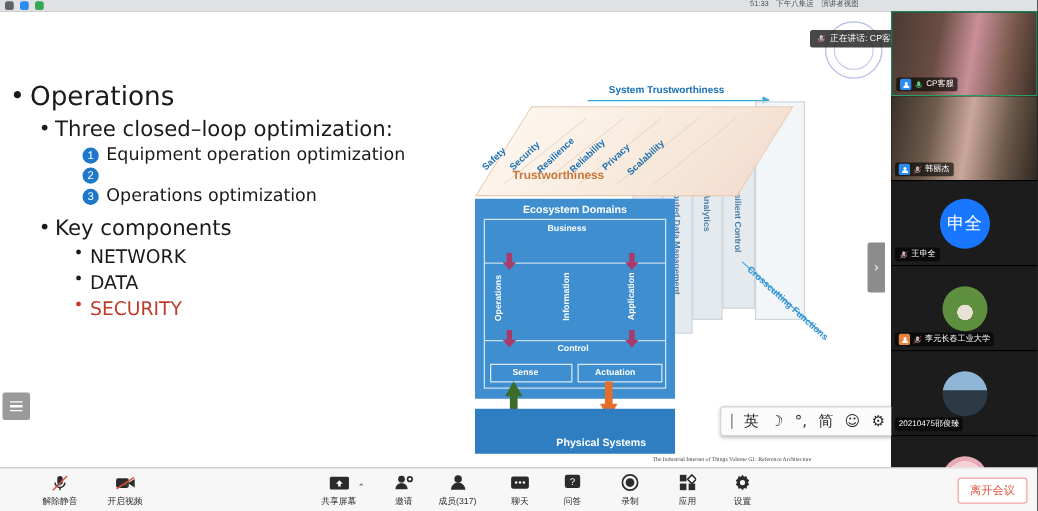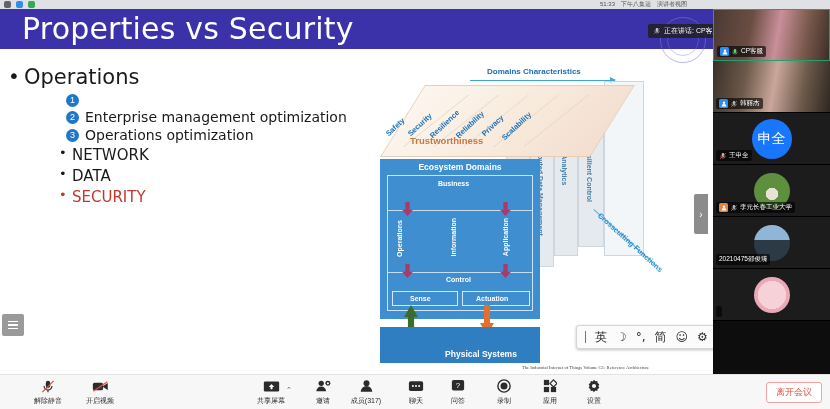--- a/index.html
+++ b/index.html
@@ -124,21 +124,21 @@
   .ime { position:absolute; left:576px; top:316px; height:24px;
     background:#fbfbfb; border:1px solid #d5d5d5; border-radius:3px;
     display:flex; align-items:center; gap:9px; padding:0 8px; z-index:8;
     box-shadow:0 1px 3px rgba(0,0,0,.25); }
   .ime span { font-size:12px; color:#2b2b2b; font-family:"DejaVu Sans",sans-serif; }
   .ime .bar { width:1px; height:12px; background:#777; }
 
   
   .rail { position:absolute; left:713px; top:9px; width:117px; height:365px;
     background:#0d0d0d; }
-  .tile { position:relative; width:117px; height:52px; background:#1c1c1c;
+  .tile { position:relative; width:117px; height:68px; background:#1c1c1c;
     border-bottom:1px solid #000; overflow:hidden; }
   .tile.active { border:1.5px solid #25a06a; }
   .tile .room { position:absolute; inset:0; }
   .name-tag { position:absolute; left:3px; bottom:3px; height:11px;
     background:rgba(0,0,0,.62); border-radius:2px; display:flex; align-items:center;
     gap:2px; padding:0 3px; max-width:108px; }
   .name-tag .nm { font-size:6.5px; color:#fff; white-space:nowrap; overflow:hidden; }
   .vicon { width:9px; height:9px; background:#2d8cf0; border-radius:1.5px;
     display:flex; align-items:center; justify-content:center; flex:none; }
   .vicon.org { background:#e8833a; }
@@ -177,47 +177,46 @@
     </div>
     <div class="tabstrip">
       <span>51:33</span>
       <span>下午八集运</span>
       <span>演讲者视图</span>
     </div>
   </div>
 
   <div class="stage">
 
-    <div class="title-band">
-      <div class="title">Properties vs Security</div>
-    </div>
 
     <div class="bullets">
       <div class="b1">Operations</div>
+      <div class="b2">Three closed–loop optimization:</div>
 
       <div class="num-row">
         <div class="numdot">1</div>
+        <div>Equipment operation optimization</div>
       </div>
       <div class="num-row">
         <div class="numdot">2</div>
-        <div>Enterprise management optimization</div>
       </div>
       <div class="num-row">
         <div class="numdot">3</div>
         <div>Operations optimization</div>
       </div>
 
+      <div class="b2" style="margin-top:8px">Key components</div>
       <div class="b3">NETWORK</div>
       <div class="b3">DATA</div>
       <div class="b3 red">SECURITY</div>
     </div>
 
     <div class="diagram">
 
-      <div class="sys-char">Domains Characteristics</div>
+      <div class="sys-char">System Trustworthiness</div>
       <div class="sys-arrow"></div>
 
       <div class="vpanel" style="left:206px;top:38px;width:26px;height:150px;"></div>
       <div class="vlab" style="left:214px;top:45px;">Intelligent &amp; Resilient Control</div>
 
       <div class="vpanel" style="left:182px;top:55px;width:24px;height:142px;"></div>
       <div class="vlab" style="left:189px;top:62px;">Industrial Analytics</div>
 
       <div class="vpanel" style="left:158px;top:72px;width:24px;height:136px;"></div>
       <div class="vlab" style="left:165px;top:78px;">Distributed Data Management</div>

